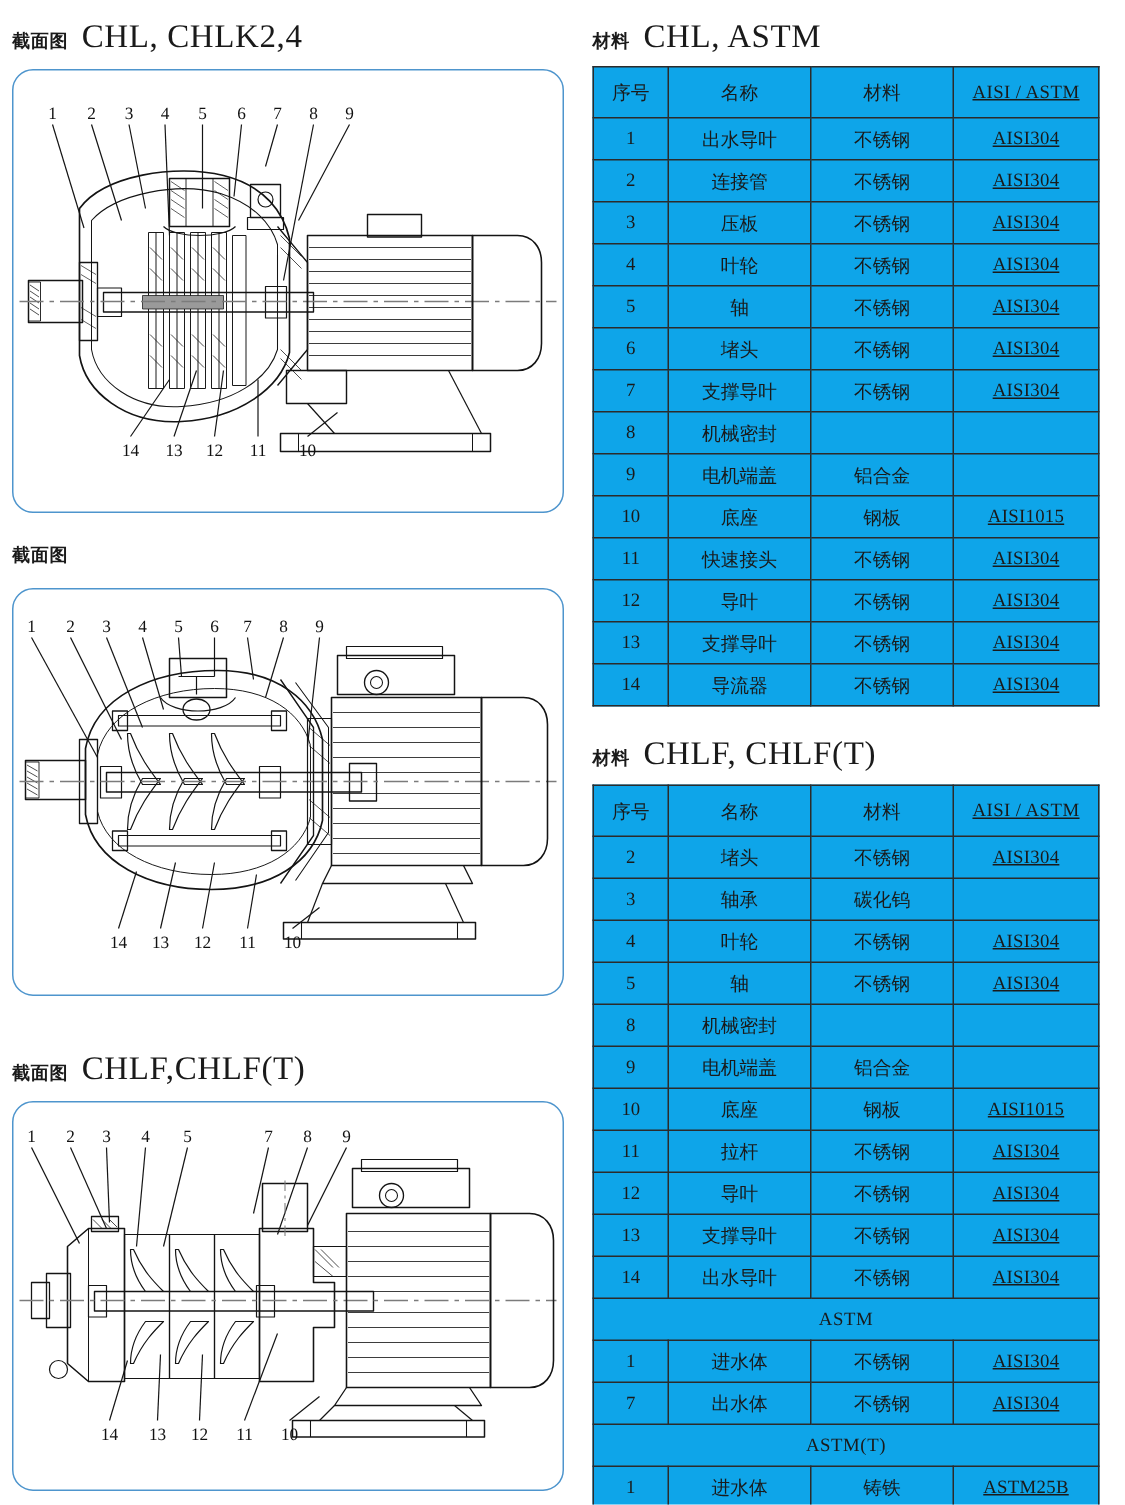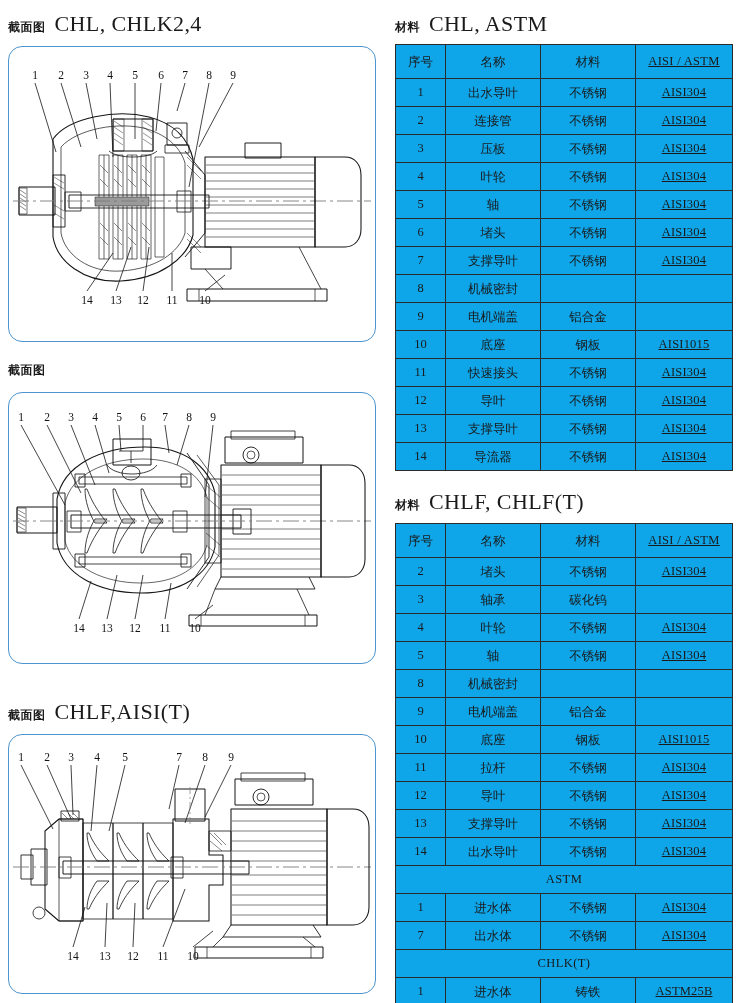--- a/index.html
+++ b/index.html
@@ -389,21 +389,21 @@
           <text x="98" y="239">13</text>
           <text x="126" y="239">12</text>
           <text x="156" y="239">11</text>
           <text x="186" y="239">10</text>
         </g>
       </svg>
     </div>
 
     <div class="sec-head" style="position:absolute;left:8px;top:702px;">
       <span class="cn">截面图</span>
-      <span class="en">CHLF,AISI(T)</span>
+      <span class="en">CHLF,CHLF(T)</span>
     </div>
 
     <div class="figbox" style="left:8px;top:734px;width:368px;height:260px;">
       <svg width="366" height="258" viewBox="0 0 366 258">
         <g stroke="#141414" fill="none" stroke-width="0.9" stroke-linejoin="round">
 
           <g stroke-width="0.8">
             <line x1="12" y1="30" x2="44" y2="94"></line>
             <line x1="38" y1="30" x2="62" y2="84"></line>
             <line x1="62" y1="30" x2="64" y2="80"></line>
@@ -731,21 +731,21 @@
               <td class="c-en">AISI304</td>
             </tr>
           <tr>
               <td class="c-num">7</td>
               <td class="c-cn">出水体</td>
               <td class="c-cn">不锈钢</td>
               <td class="c-en">AISI304</td>
             </tr>
 
           <tr class="grouprow">
-            <td colspan="4">CHLK(T)</td>
+            <td colspan="4">ASTM(T)</td>
           </tr>
           <tr>
               <td class="c-num">1</td>
               <td class="c-cn">进水体</td>
               <td class="c-cn">铸铁</td>
               <td class="c-en">ASTM25B</td>
             </tr>
 
         </tbody>
       </table>

